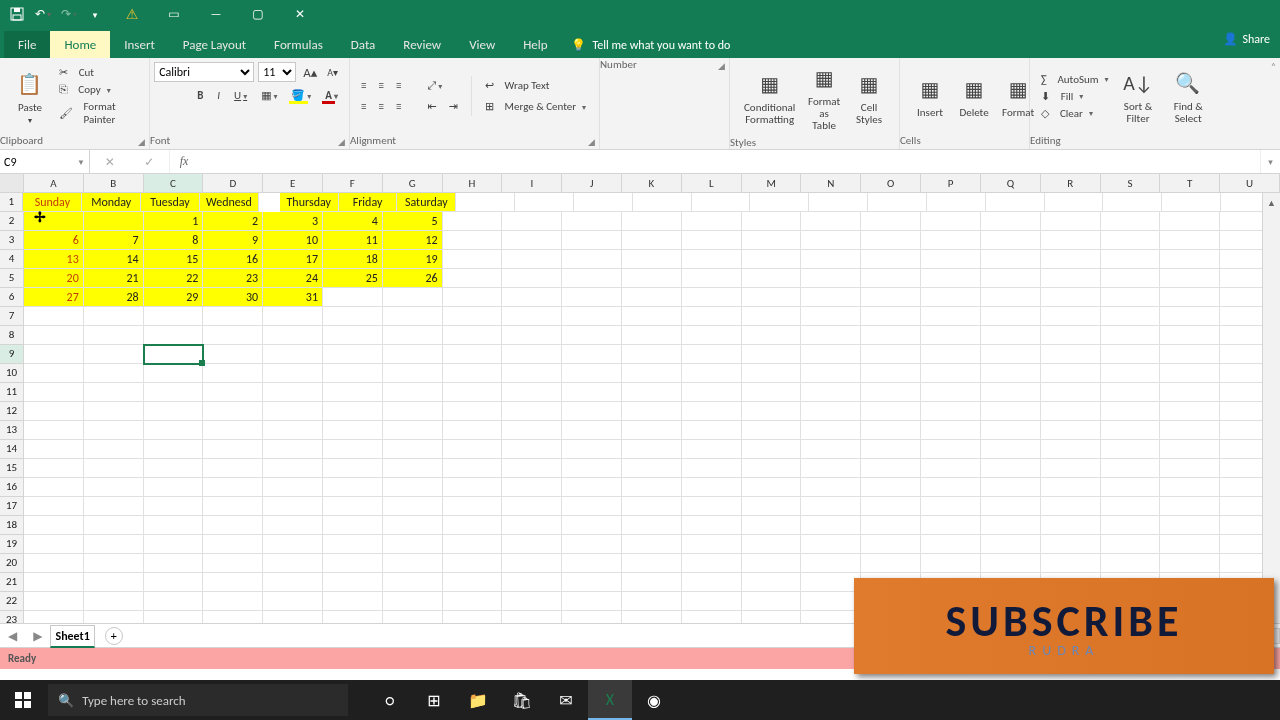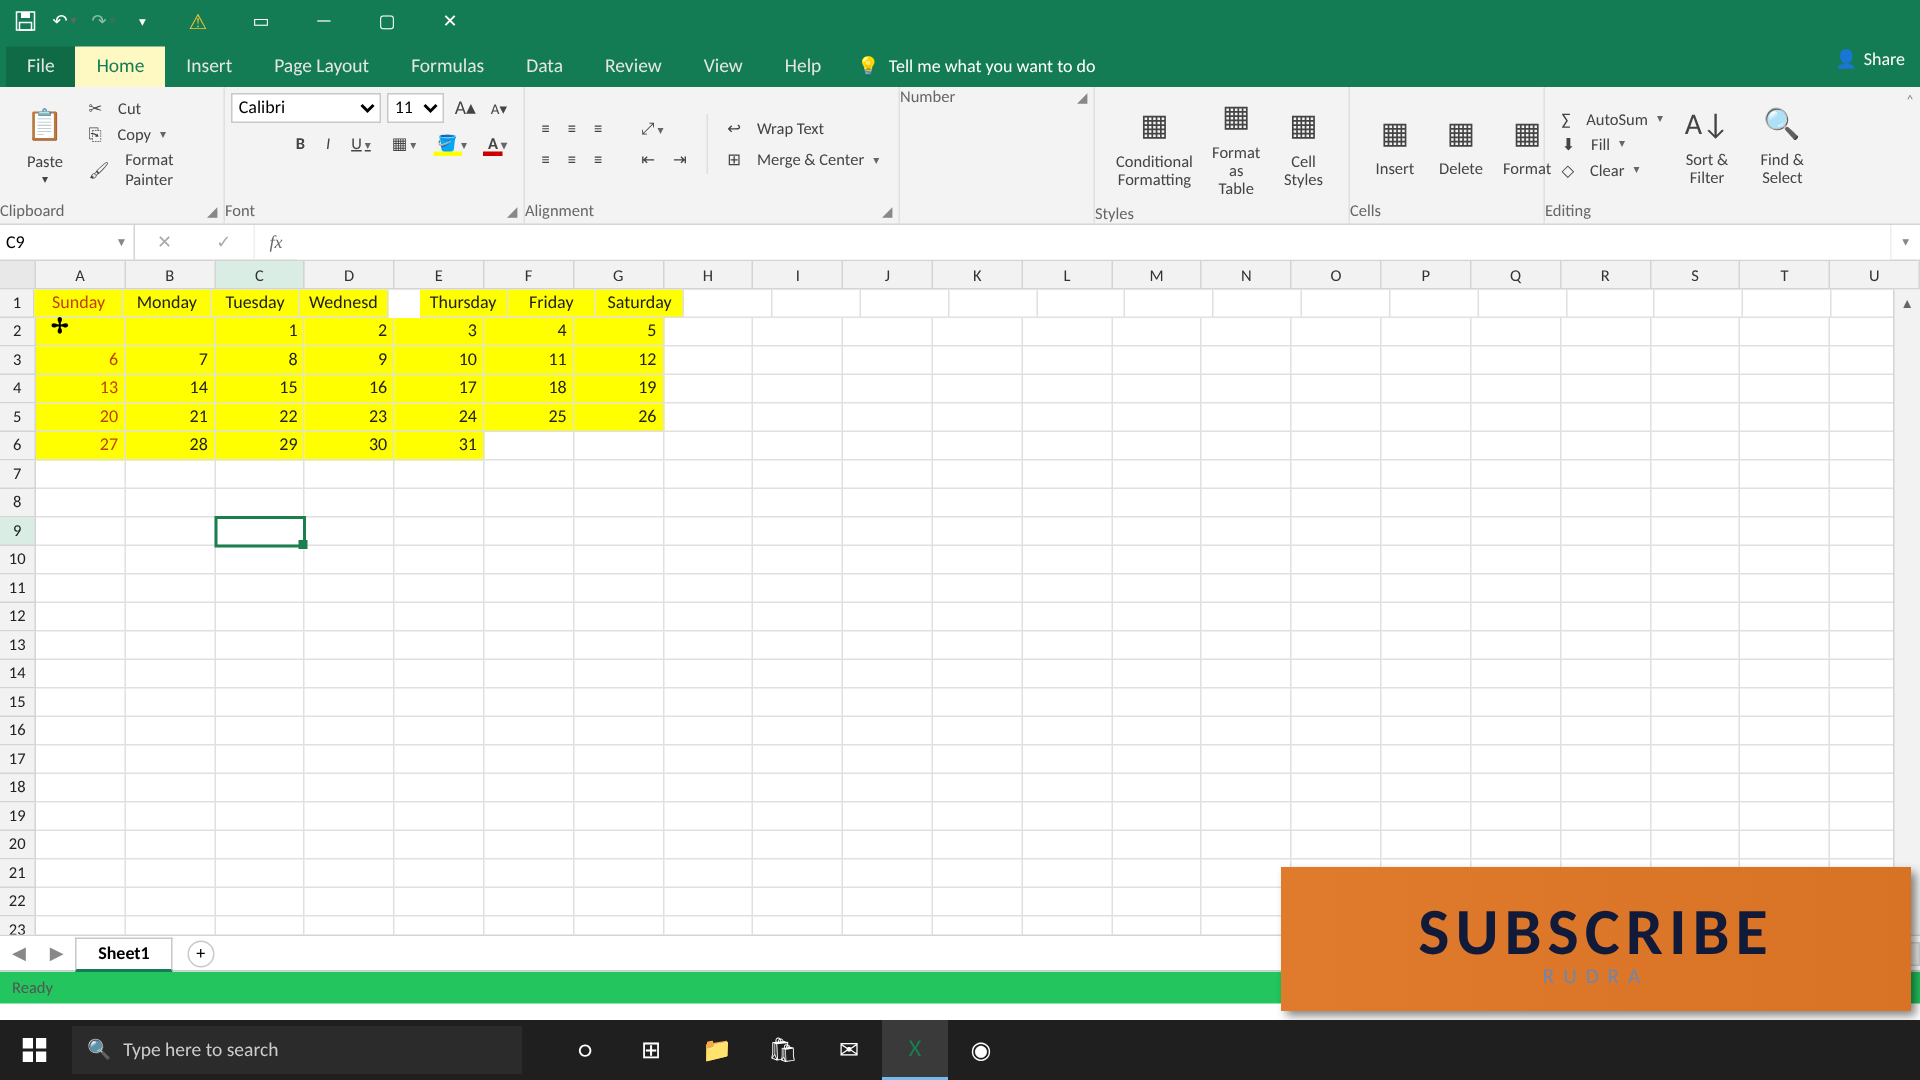--- a/index.html
+++ b/index.html
@@ -66,28 +66,28 @@
 .cursor-plus{position:absolute; font-size:14px; color:#000; font-weight:bold; pointer-events:none;}
 
 
 .vscroll{position:absolute; right:0; top:0; width:18px; height:100%; background:#f2f2f2; border-left:1px solid #d4d4d4;}
 .vscroll .up,.vscroll .dn{height:18px;display:flex;align-items:center;justify-content:center;font-size:9px;color:#666;}
 .vscroll .dn{position:absolute;bottom:0;width:100%;}
 
 
 .sheettabs { height: 24px; border-top: 1px solid #d4d4d4; display:flex; align-items:center; background:#fff; font-size:12px;}
 .sheettabs .nav{padding:0 8px; color:#888; cursor:pointer;}
-.sheettab { padding: 3px 14px; background:#fff; border:1px solid #c8c8c8; border-bottom:none; position:relative; top:1px; cursor:pointer;}
+.sheettab { padding: 3px 4px; background:#fff; border:1px solid #c8c8c8; border-bottom:none; position:relative; top:1px; cursor:pointer;}
 .sheettab.active{ font-weight:bold; border-bottom:2px solid #137c54;}
 .addsheet{ margin-left:10px; width:18px;height:18px;border:1px solid #c8c8c8;border-radius:50%;display:inline-flex;align-items:center;justify-content:center;font-size:12px;cursor:pointer;}
 .hscroll{flex:1; display:flex; justify-content:flex-end; align-items:center; gap:0;}
 .hscroll .htrack{width:330px;height:16px;background:#f2f2f2;border:1px solid #d4d4d4;}
 
 
-.status { height: 22px; background:#22c55e; border-top:1px solid #d4d4d4; display:flex; align-items:center; font-size:11px; color:#555; padding:0 8px; justify-content:space-between;}
+.status { height: 22px; background:#fca5a5; border-top:1px solid #d4d4d4; display:flex; align-items:center; font-size:11px; color:#555; padding:0 8px; justify-content:space-between;font-weight:bold;}
 
 
 .taskbar { position:absolute; bottom:0; left:0; right:0; height:40px; background:#1f1f1f; display:flex; align-items:center;}
 .taskbar .start{width:46px;height:100%;display:flex;align-items:center;justify-content:center;color:#fff;}
 .searchbox{ background:#2b2b2b; height:32px; width:300px; display:flex;align-items:center;padding:0 10px;color:#ccc;font-size:13px;margin-left:2px;gap:8px;}
 .tb-icons{display:flex;align-items:center;gap:0;margin-left:20px;}
 .tb-icons span{width:44px;height:40px;display:inline-flex;align-items:center;justify-content:center;font-size:16px;color:#fff;cursor:pointer;}
 
 
 .subscribe{position:absolute;right:6px;bottom:46px;width:420px;height:96px;background:linear-gradient(to right,#e07b2e,#d87326);display:flex;flex-direction:column;align-items:center;justify-content:center;font-family:Arial Black,Arial,sans-serif;box-shadow:3px 3px 6px rgba(0,0,0,0.5);}

